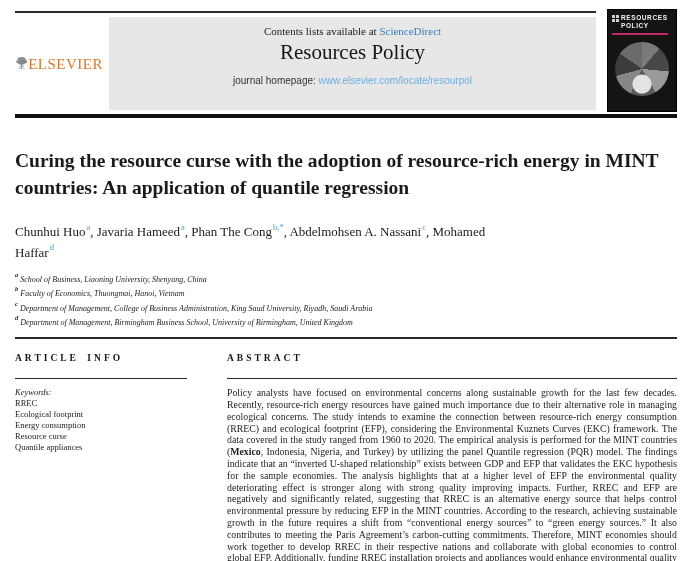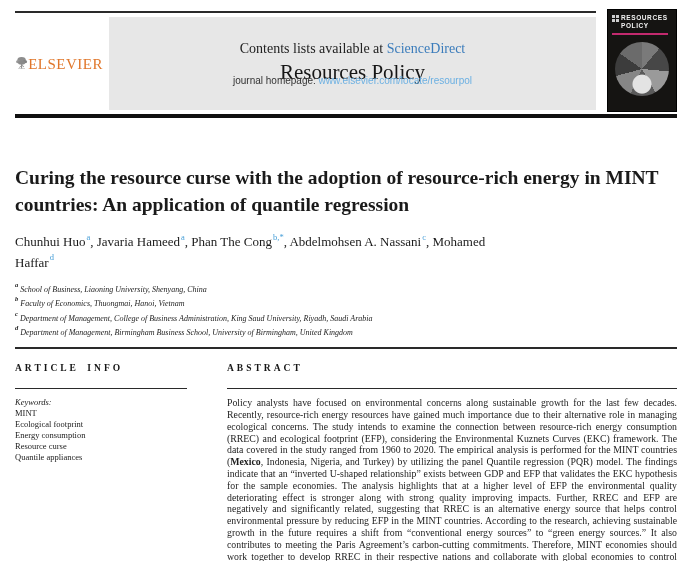--- a/index.html
+++ b/index.html
@@ -9,43 +9,43 @@
 
   
   .header-row { display:flex; align-items:flex-start; }
   .header-main { flex:1; }
   .top-rule { margin-top:11px; height:2px; background:#2a2a2a; }
   .header-inner { display:flex; margin-top:4px; height:93px; }
   .logo-block { width:88px; display:flex; align-items:center; justify-content:flex-start; }
   .logo-tree { display:block; }
   .elsevier-word { font-family:"Liberation Serif", serif; color:#e0762a; font-size:15px; letter-spacing:0.5px; margin-top:1px; }
   .journal-box { flex:1; margin-left:6px; background:#e7e7e7; position:relative; text-align:center; }
-  .contents-line { padding-top:24px; font-size:14px; color:#222; }
+  .contents-line { padding-top:8px; font-size:11px; color:#222; }
   .sd-link { color:#3b7cbb; }
   .journal-title { font-size:21px; margin-top:3px; color:#161616; }
   .homepage-line { position:absolute; bottom:24px; left:0; right:0; font-family:"Liberation Sans", sans-serif; font-size:10px; color:#333; }
   .url-link { color:#6cb0e2; }
 
   .cover { width:70px; height:103px; margin-left:11px; margin-top:9px; background:#151412; border:1px solid #000; padding:4px 4px 0 4px; }
   .cover-head { display:flex; }
   .cover-grid-icon { width:7px; height:7px; margin:1px 2px 0 0; display:grid; grid-template-columns:3px 3px; grid-template-rows:3px 3px; gap:1px; }
   .cover-grid-icon span { background:#cfcfcf; }
   .cover-title { font-family:"Liberation Sans", sans-serif; color:#f2f2f2; font-size:6.5px; font-weight:bold; letter-spacing:0.6px; line-height:7.5px; }
   .cover-magenta-line { height:2px; width:56px; background:#c22a6e; margin-top:4px; }
   .cover-circle { width:54px; height:54px; border-radius:50%; margin:7px auto 0 auto;
     background:
       radial-gradient(circle at 50% 78%, #e3e3e3 0 9px, rgba(0,0,0,0) 10px),
       conic-gradient(#7a7a7a 0 40deg, #474747 40deg 95deg, #9a9a9a 95deg 150deg, #5a5a5a 150deg 205deg, #868686 205deg 255deg, #3c3c3c 255deg 305deg, #6b6b6b 305deg 360deg);
   }
 
   .thick-rule { height:4px; background:#101010; margin-top:2px; }
 
   
-  .article-title { margin-top:46px; font-size:19.5px; line-height:27px; max-width:660px; color:#1a1a1a; }
-  .authors { display:block; margin-top:12px; font-size:13px; line-height:17px; max-width:475px; }
+  .article-title { margin-top:29px; font-size:19.5px; line-height:27px; max-width:660px; color:#1a1a1a; }
+  .authors { display:block; margin-top:19px; font-size:13px; line-height:17px; max-width:475px; }
   .author-sup { font-size:8.5px; color:#4aa0d8; position:relative; top:-1px; margin-left:1px; }
   span.author-item:last-of-type .sep { display:none; }
   .affiliations { margin-top:10px; font-size:8px; font-style:italic; line-height:10.8px; color:#222; }
   .affil-sup { font-weight:bold; font-size:6.5px; position:relative; top:-1px; margin-right:2px; }
 
   .mid-rule { height:1.5px; background:#2a2a2a; margin-top:9px; }
 
   
   .info-section { display:flex; padding-top:14px; }
   .left-col { width:172px; margin-right:40px; flex:none; }
@@ -141,21 +141,21 @@
   <div class="mid-rule"></div>
 
   <div class="info-section">
 
     <div class="left-col">
       <div class="section-heading">ARTICLE INFO</div>
       <div class="heading-underline"></div>
       <div class="keywords-label">Keywords:</div>
       <div>
 
-      <div class="keyword">MINT</div>
+      <div class="keyword">RREC</div>
           <div class="keyword">Ecological footprint</div>
           <div class="keyword">Energy consumption</div>
           <div class="keyword">Resource curse</div>
           <div class="keyword">Quantile appliances</div>
         </div>
     </div>
 
     <div class="right-col">
       <div class="section-heading">ABSTRACT</div>
       <div class="heading-underline"></div>

